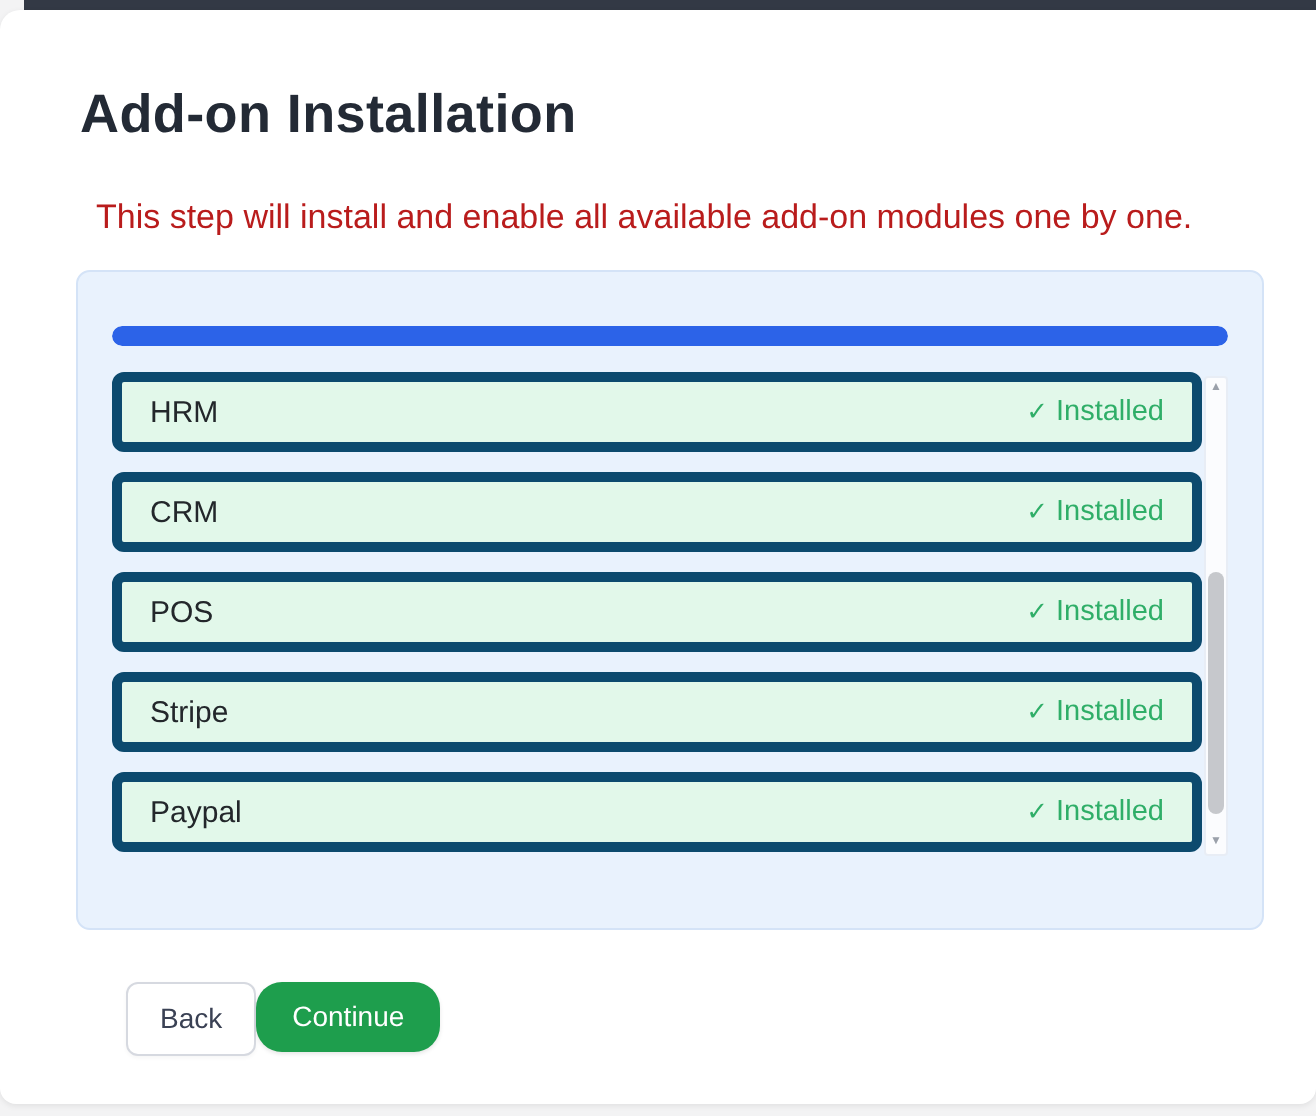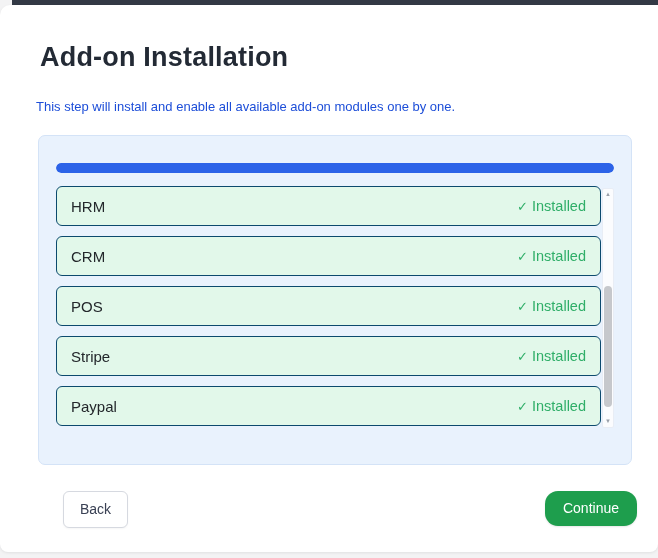--- a/index.html
+++ b/index.html
@@ -19,22 +19,22 @@
     background:#ffffff;
     border-radius:10px 0 8px 8px;
     box-shadow:0 1px 3px rgba(0,0,0,0.08);
   }
   .page-title {
     position:absolute; left:40px; top:37px;
     font-size:27px; font-weight:700; color:#232a35;
     letter-spacing:0.2px;
   }
   .page-subtitle {
-    position:absolute; left:36px; top:94px;
-    font-size:13px; color:#1d4ed8;
+    position:absolute; left:48px; top:94px;
+    font-size:17px; color:#b91c1c;
   }
   .progress-card {
     position:absolute; left:38px; right:26px; top:130px; height:330px;
     background:#e9f2fd;
     border:1px solid #d4e3f7;
     border-radius:7px;
     padding:15px 17px;
   }
   .progress-label {
     font-size:15px; font-weight:700; color:#2b3c95;
@@ -45,21 +45,21 @@
   }
   .progress-fill {
     height:100%; border-radius:6px; background:#2c63e8; width:0;
   }
   .addon-list {
     position:relative; margin-top:13px; height:242px; overflow:hidden;
   }
   .addon-item {
     height:40px; margin-bottom:10px; margin-right:13px;
     background:#e2f8ea;
-    border:1px solid #0c4a6e;
+    border:5px solid #0c4a6e;
     border-radius:6px;
     display:flex; align-items:center; justify-content:space-between;
     padding:0 14px;
   }
   .addon-name { font-size:15px; color:#23272b; }
   .addon-status { font-size:14.5px; color:#2fae68; display:flex; align-items:center; gap:4px; }
   .check { font-size:13px; }
   .scrollbar {
     position:absolute; top:2px; right:0; bottom:0; width:12px;
     background:#fbfcfe;
@@ -73,21 +73,21 @@
     user-select:none;
   }
   .scroll-track { position:relative; flex:1; width:100%; }
   .scroll-thumb {
     position:absolute; left:1px; right:1px;
     top:40%; height:56%;
     background:#c6c8cc; border-radius:5px;
   }
   .footer {
     position:absolute; left:40px; right:21px; top:486px;
-    display:flex; justify-content:space-between; align-items:flex-start;padding-left:23px;
+    display:flex; justify-content:flex-start; align-items:flex-start;padding-left:23px;
   }
   .btn {
     font-family:inherit; font-size:14px; border-radius:6px; cursor:pointer;
     padding:8px 16px; line-height:19px;
   }
   .btn-back {
     background:#ffffff; color:#3a4154;
     border:1px solid #d6d9e0;
     box-shadow:0 1px 2px rgba(0,0,0,0.04);
   }

